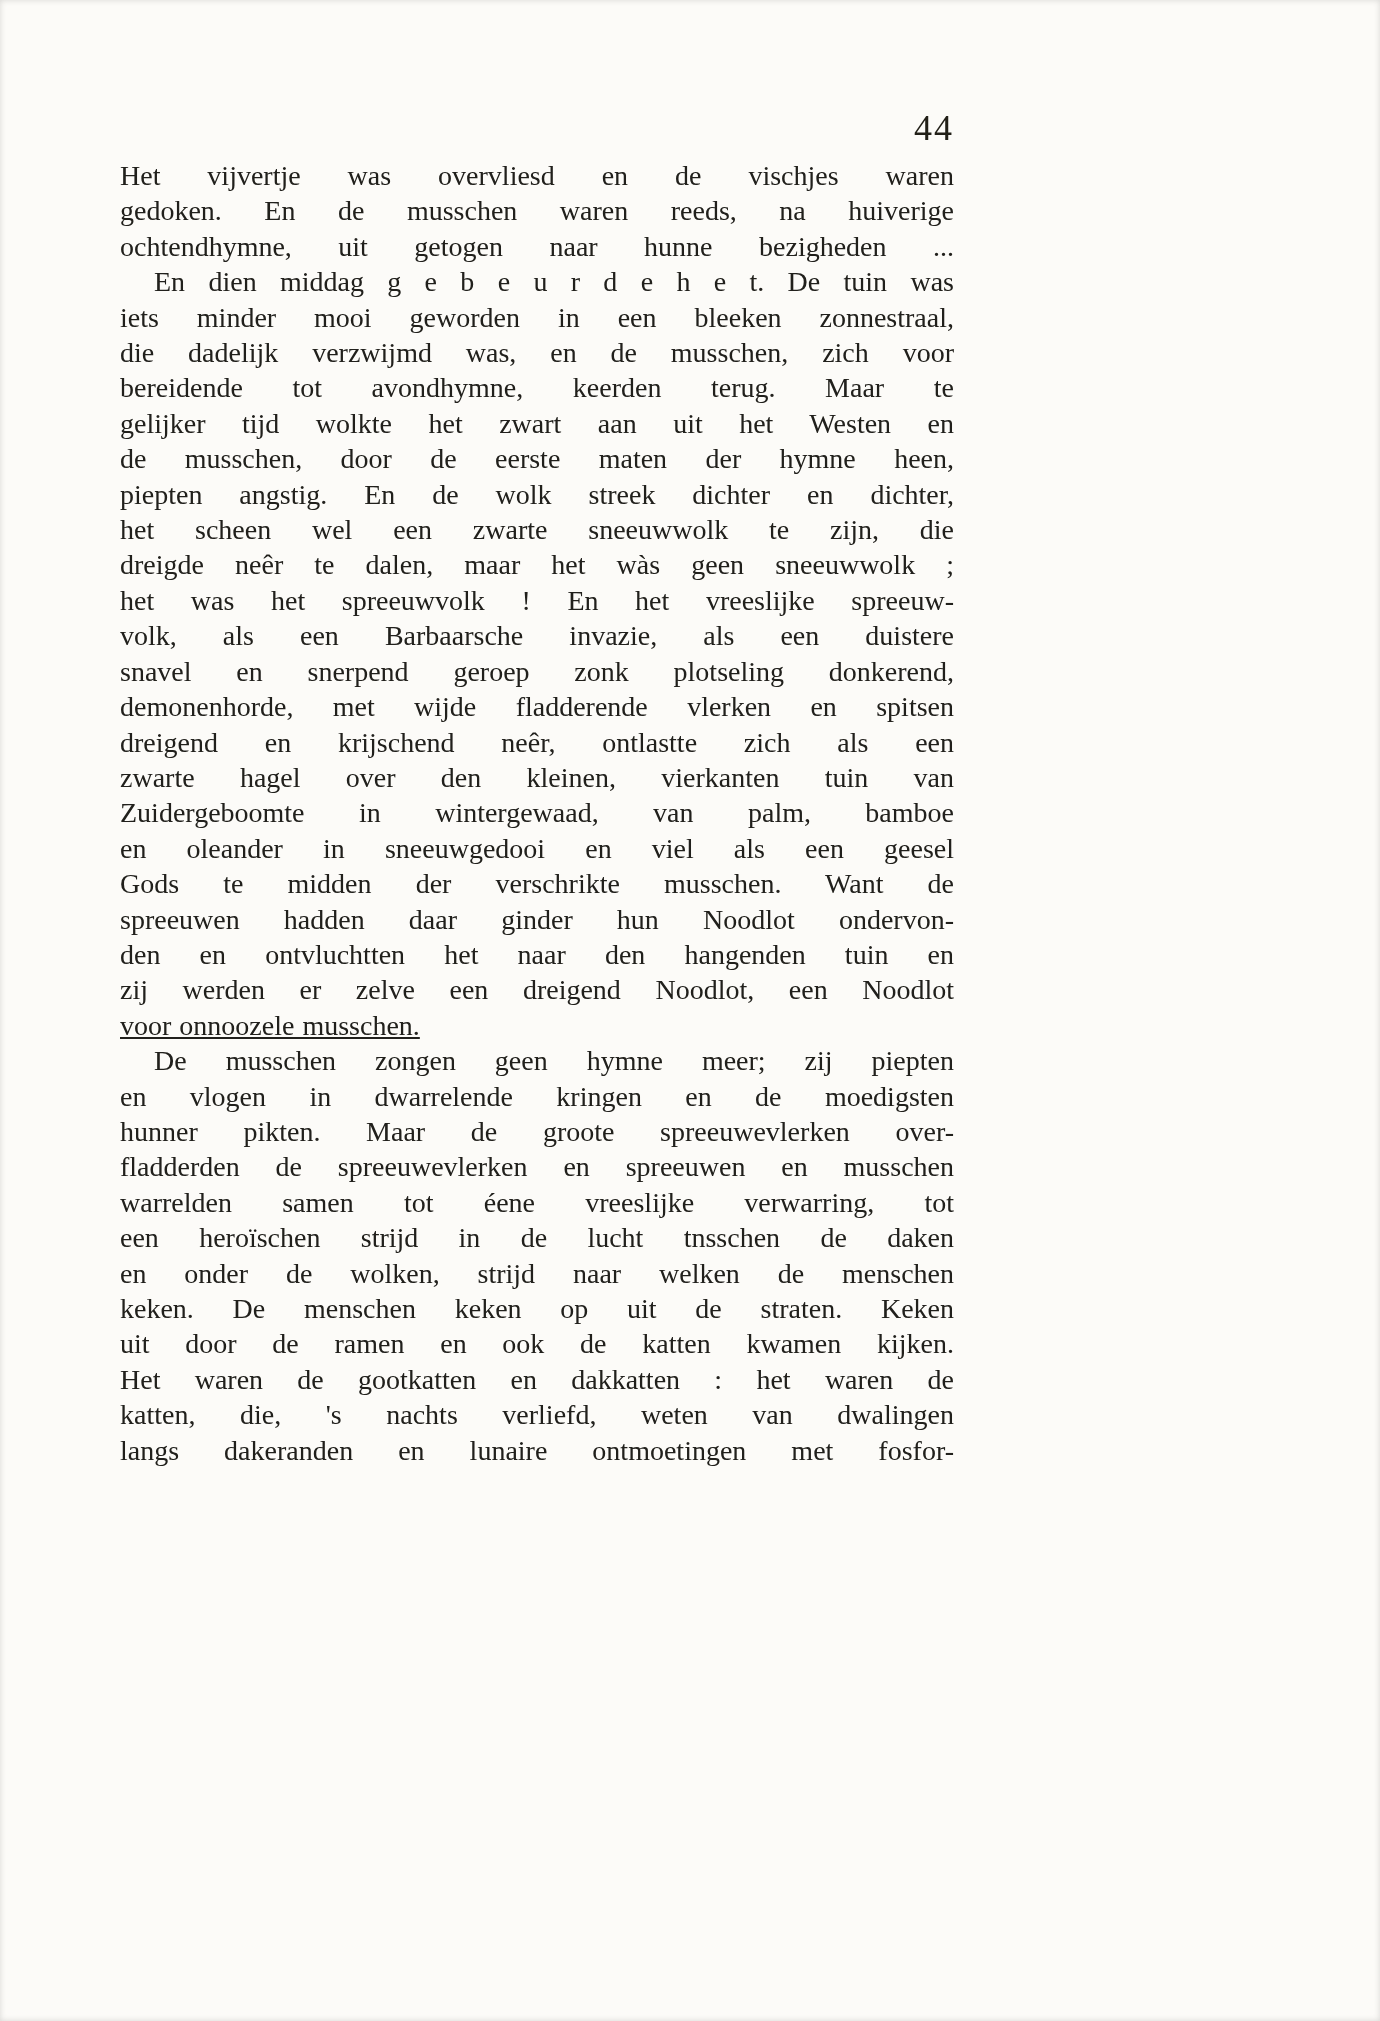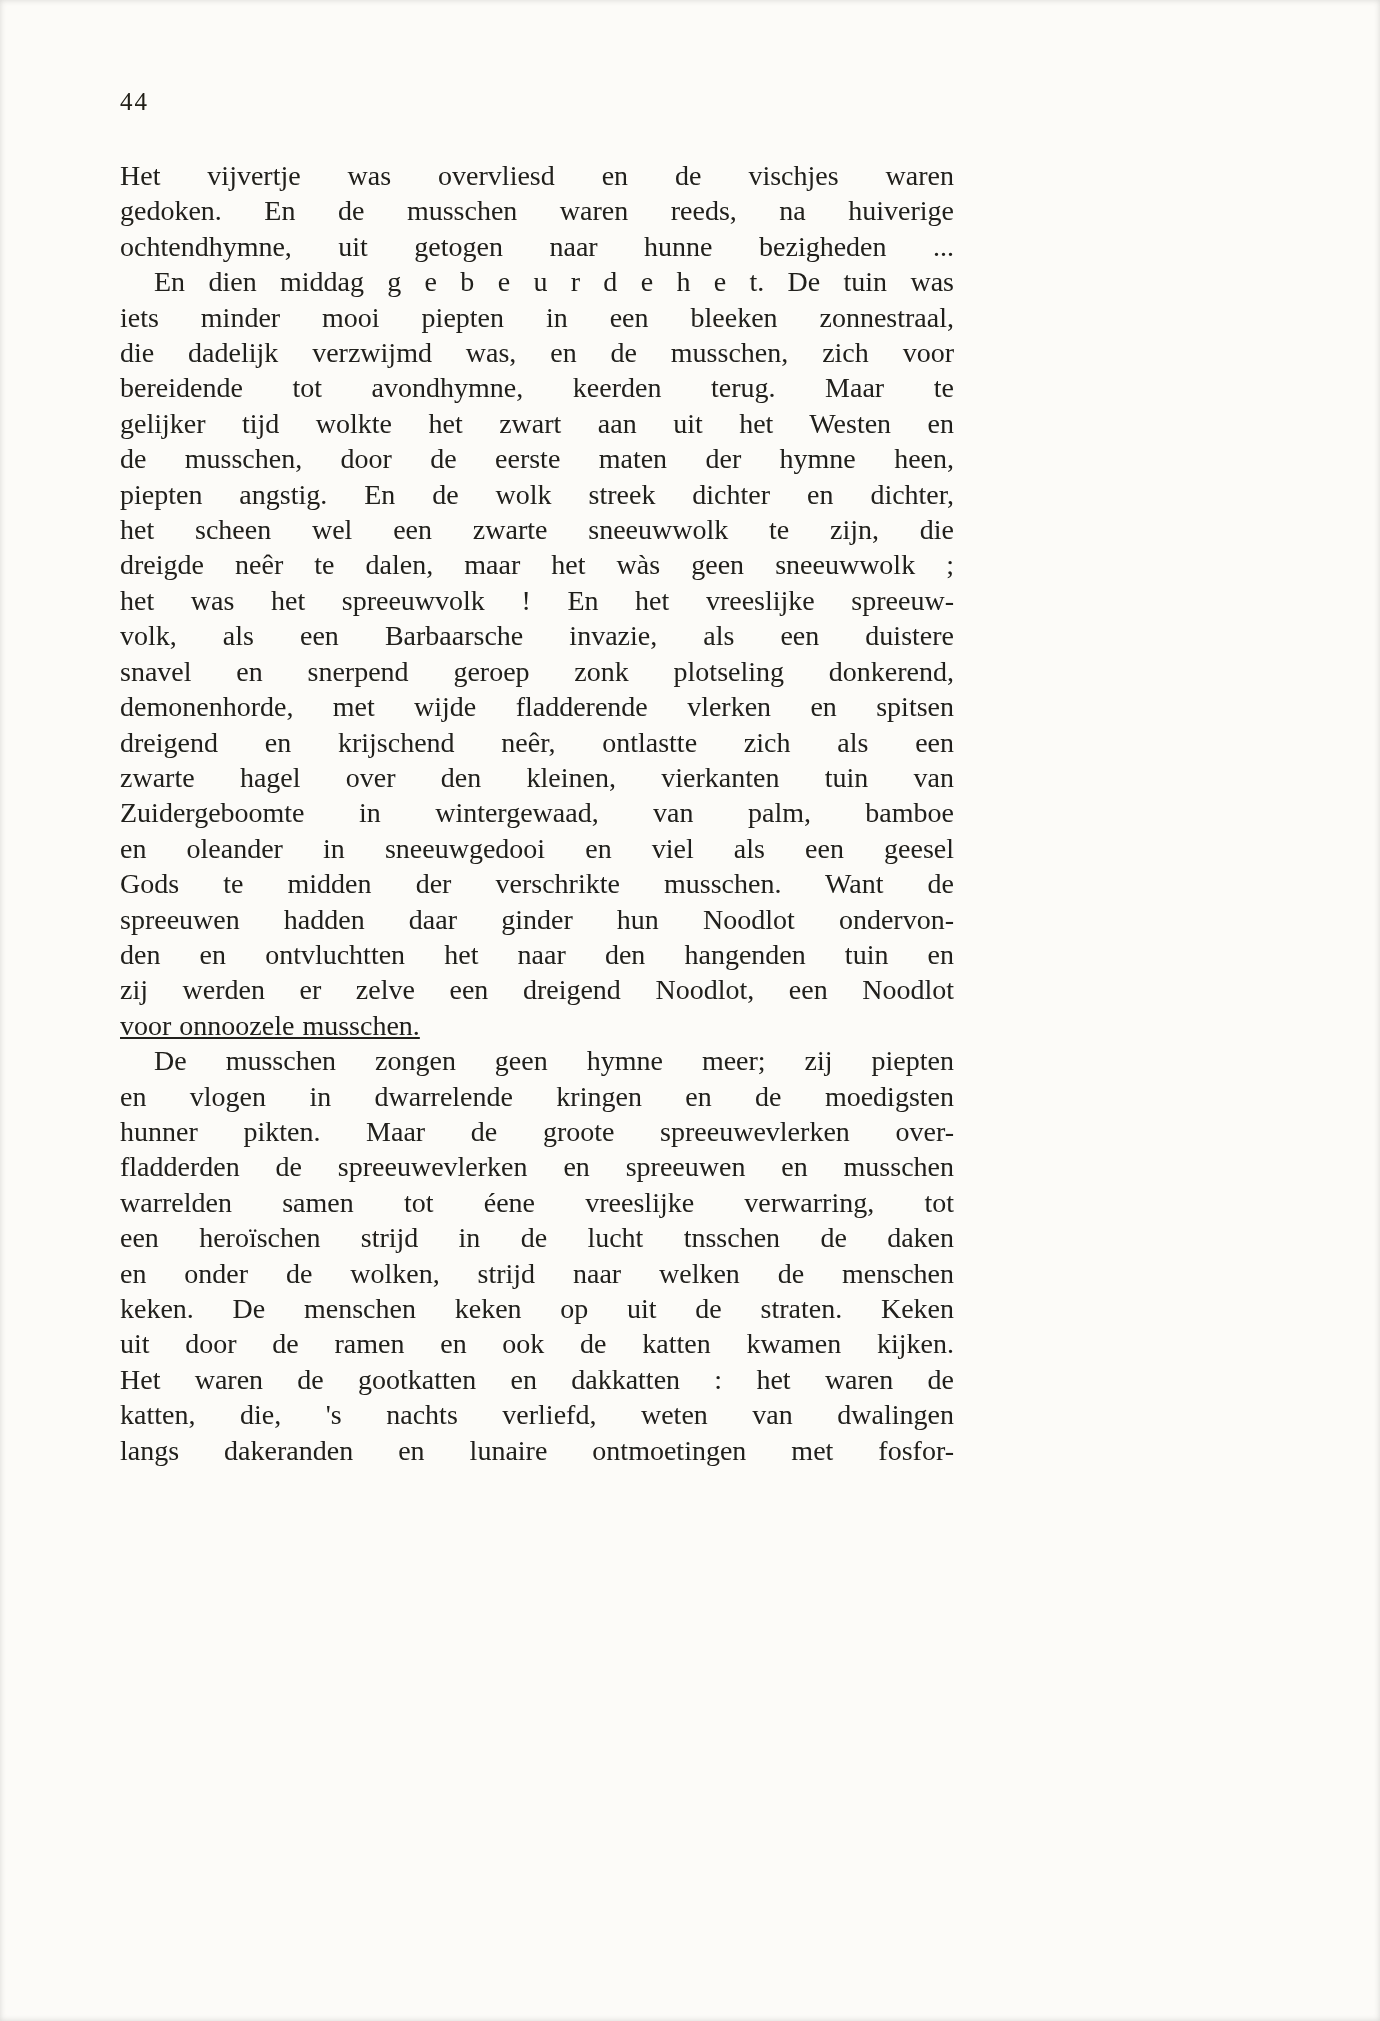--- a/index.html
+++ b/index.html
@@ -13,25 +13,25 @@
     height: 2021px;
     margin: 0 auto;
     background: #fcfbf8;
     color: #1d1c1a;
     font-family: "Liberation Serif", "DejaVu Serif", serif;
     overflow: hidden;
     box-shadow: 0 0 6px rgba(0,0,0,0.15) inset;
   }
   .page-number {
     position: absolute;
-    top: 88px;
+    top: 107px;
     left: 120px;
     width: 834px;
-    text-align: left;
-    font-size: 25px;
+    text-align: right;
+    font-size: 36px;
     letter-spacing: 2px;
     color: #222018;
   }
   .text-block {
     position: absolute;
     top: 158px;
     left: 120px;
     width: 834px;
   }
   .line {
@@ -53,21 +53,21 @@
 </head>
 <body>
 
 <div class="page">
   <div class="page-number">44</div>
   <div class="text-block">
       <div class="line">Het vijvertje was overvliesd en de vischjes waren</div>
       <div class="line">gedoken. En de musschen waren reeds, na huiverige</div>
       <div class="line">ochtendhymne, uit getogen naar hunne bezigheden ...</div>
       <div class="line indent">En dien middag g e b e u r d e   h e t.  De tuin was</div>
-      <div class="line">iets minder mooi piepten in een bleeken zonnestraal,</div>
+      <div class="line">iets minder mooi geworden in een bleeken zonnestraal,</div>
       <div class="line">die dadelijk verzwijmd was, en de musschen, zich voor</div>
       <div class="line">bereidende tot avondhymne, keerden terug. Maar te</div>
       <div class="line">gelijker tijd wolkte het zwart aan uit het Westen en</div>
       <div class="line">de musschen, door de eerste maten der hymne heen,</div>
       <div class="line">piepten angstig. En de wolk streek dichter en dichter,</div>
       <div class="line">het scheen wel een zwarte sneeuwwolk te zijn, die</div>
       <div class="line">dreigde neêr te dalen, maar het wàs geen sneeuwwolk ;</div>
       <div class="line">het was het spreeuwvolk ! En het vreeslijke spreeuw-</div>
       <div class="line">volk, als een Barbaarsche invazie, als een duistere</div>
       <div class="line">snavel en snerpend geroep zonk plotseling donkerend,</div>

